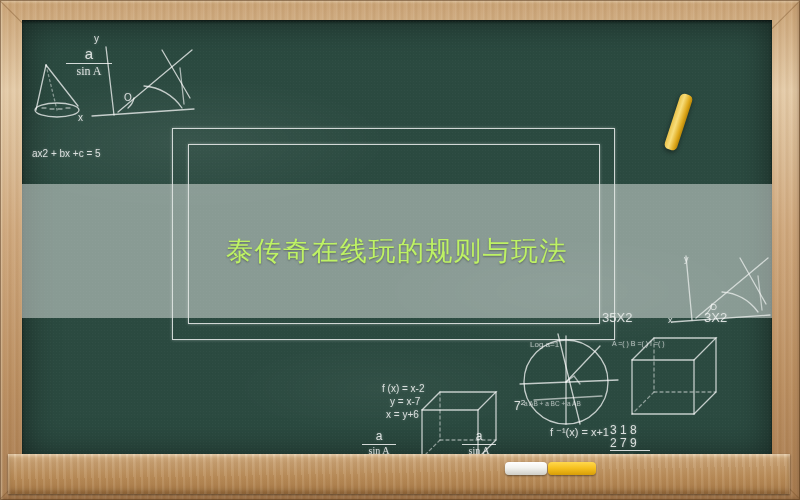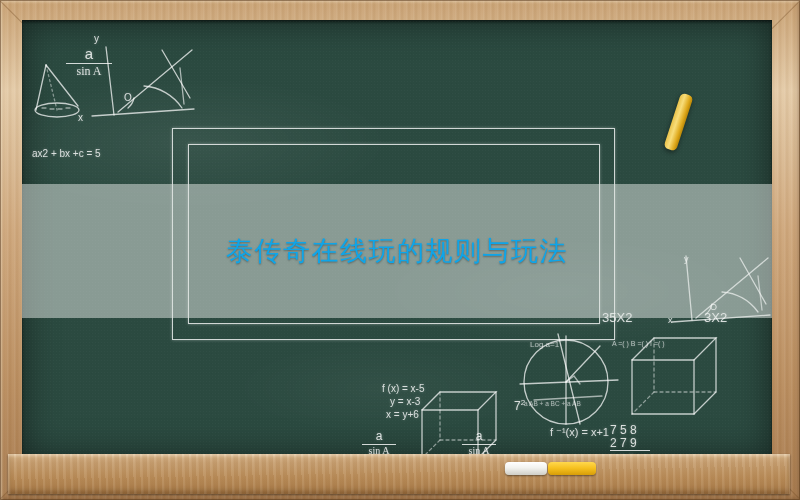--- a/index.html
+++ b/index.html
@@ -58,21 +58,21 @@
     box-shadow:0 0 3px rgba(255,255,255,.35);}
   .chalk-rect.outer{left:150px;top:108px;width:441px;height:210px;}
   .chalk-rect.inner{left:166px;top:124px;width:410px;height:178px;}
 
   
   .banner{position:absolute;left:0;right:0;top:164px;height:134px;
     background:rgba(224,230,226,.52);
     backdrop-filter:blur(.5px);}
   .banner-title{position:absolute;left:0;right:0;top:164px;height:134px;
     display:flex;align-items:center;justify-content:center;
-    color:#0ea5e9;font-size:27px;letter-spacing:1.5px;font-weight:400;
+    color:#bef264;font-size:27px;letter-spacing:1.5px;font-weight:400;
     text-shadow:0 1px 2px rgba(0,0,0,.35);}
 
   
   .ledge{position:absolute;left:8px;right:10px;bottom:6px;height:40px;
     background:linear-gradient(180deg,#d7b489 0%,#c79f70 22%,#b98c58 60%,#a87b49 100%);
     box-shadow:inset 0 2px 3px rgba(255,240,215,.55),
                inset 0 -3px 5px rgba(90,55,25,.45),
                0 1px 2px rgba(0,0,0,.45);}
   .ledge-grain{position:absolute;inset:0;opacity:.45;
     background:repeating-linear-gradient(88deg,
@@ -186,22 +186,22 @@
       <span class="num">a</span>
       <span class="bar"></span>
       <span class="den" style="font-size:12px;">sin A</span>
     </div>
     <div class="ctext" style="left:10px;top:128px;font-size:10px;">ax2 + bx +c = 5</div>
 
     <div class="ctext" style="left:662px;top:234px;font-size:9px;">y</div>
     <div class="ctext" style="left:646px;top:295px;font-size:9px;">x</div>
     <div class="ctext" style="left:688px;top:282px;font-size:9px;">O</div>
 
-    <div class="ctext" style="left:360px;top:363px;font-size:10px;">f (x) = x-5</div>
-    <div class="ctext" style="left:368px;top:376px;font-size:10px;">y = x-3</div>
+    <div class="ctext" style="left:360px;top:363px;font-size:10px;">f (x) = x-2</div>
+    <div class="ctext" style="left:368px;top:376px;font-size:10px;">y = x-7</div>
     <div class="ctext" style="left:364px;top:389px;font-size:10px;">x = y+6</div>
 
     <div class="ctext" style="left:492px;top:378px;font-size:12px;"><span>7</span><sup style="font-size:8px;">2</sup></div>
     <div class="ctext" style="left:420px;top:432px;font-size:12px;"><span>8</span><sup style="font-size:8px;">2</sup></div>
     <div class="ctext" style="left:502px;top:380px;font-size:6.5px;opacity:.75;">a AB + a BC + a AB</div>
 
     <div class="frac" style="left:340px;top:410px;font-size:12px;width:34px;">
       <span class="num">a</span>
       <span class="bar"></span>
       <span class="den" style="font-size:10px;">sin A</span>
@@ -213,21 +213,21 @@
     </div>
 
     <div class="ctext" style="left:580px;top:290px;font-size:13px;">35X2</div>
     <div class="ctext" style="left:682px;top:290px;font-size:13px;">3X2</div>
     <div class="ctext" style="left:590px;top:320px;font-size:7px;opacity:.8;">A =( ) B =( ) I =( )</div>
     <div class="ctext" style="left:508px;top:320px;font-size:8px;opacity:.8;">Log a=1</div>
     <div class="ctext" style="left:528px;top:406px;font-size:11px;">f ⁻¹(x) = x+1</div>
     <div class="ctext" style="left:508px;top:436px;font-size:8px;opacity:.8;">a log (bc)</div>
 
     <div class="frac" style="left:588px;top:404px;font-size:12px;width:40px;text-align:left;">
-      <span class="num">7 5 8</span>
+      <span class="num">3 1 8</span>
       <span class="num">2 7 9</span>
       <span class="bar"></span>
       <span class="den">6 3 7</span>
     </div>
 
     <div class="chalk-rect outer"></div>
     <div class="chalk-rect inner"></div>
 
     <div class="banner"></div>
     <div class="banner-title">泰传奇在线玩的规则与玩法</div>

